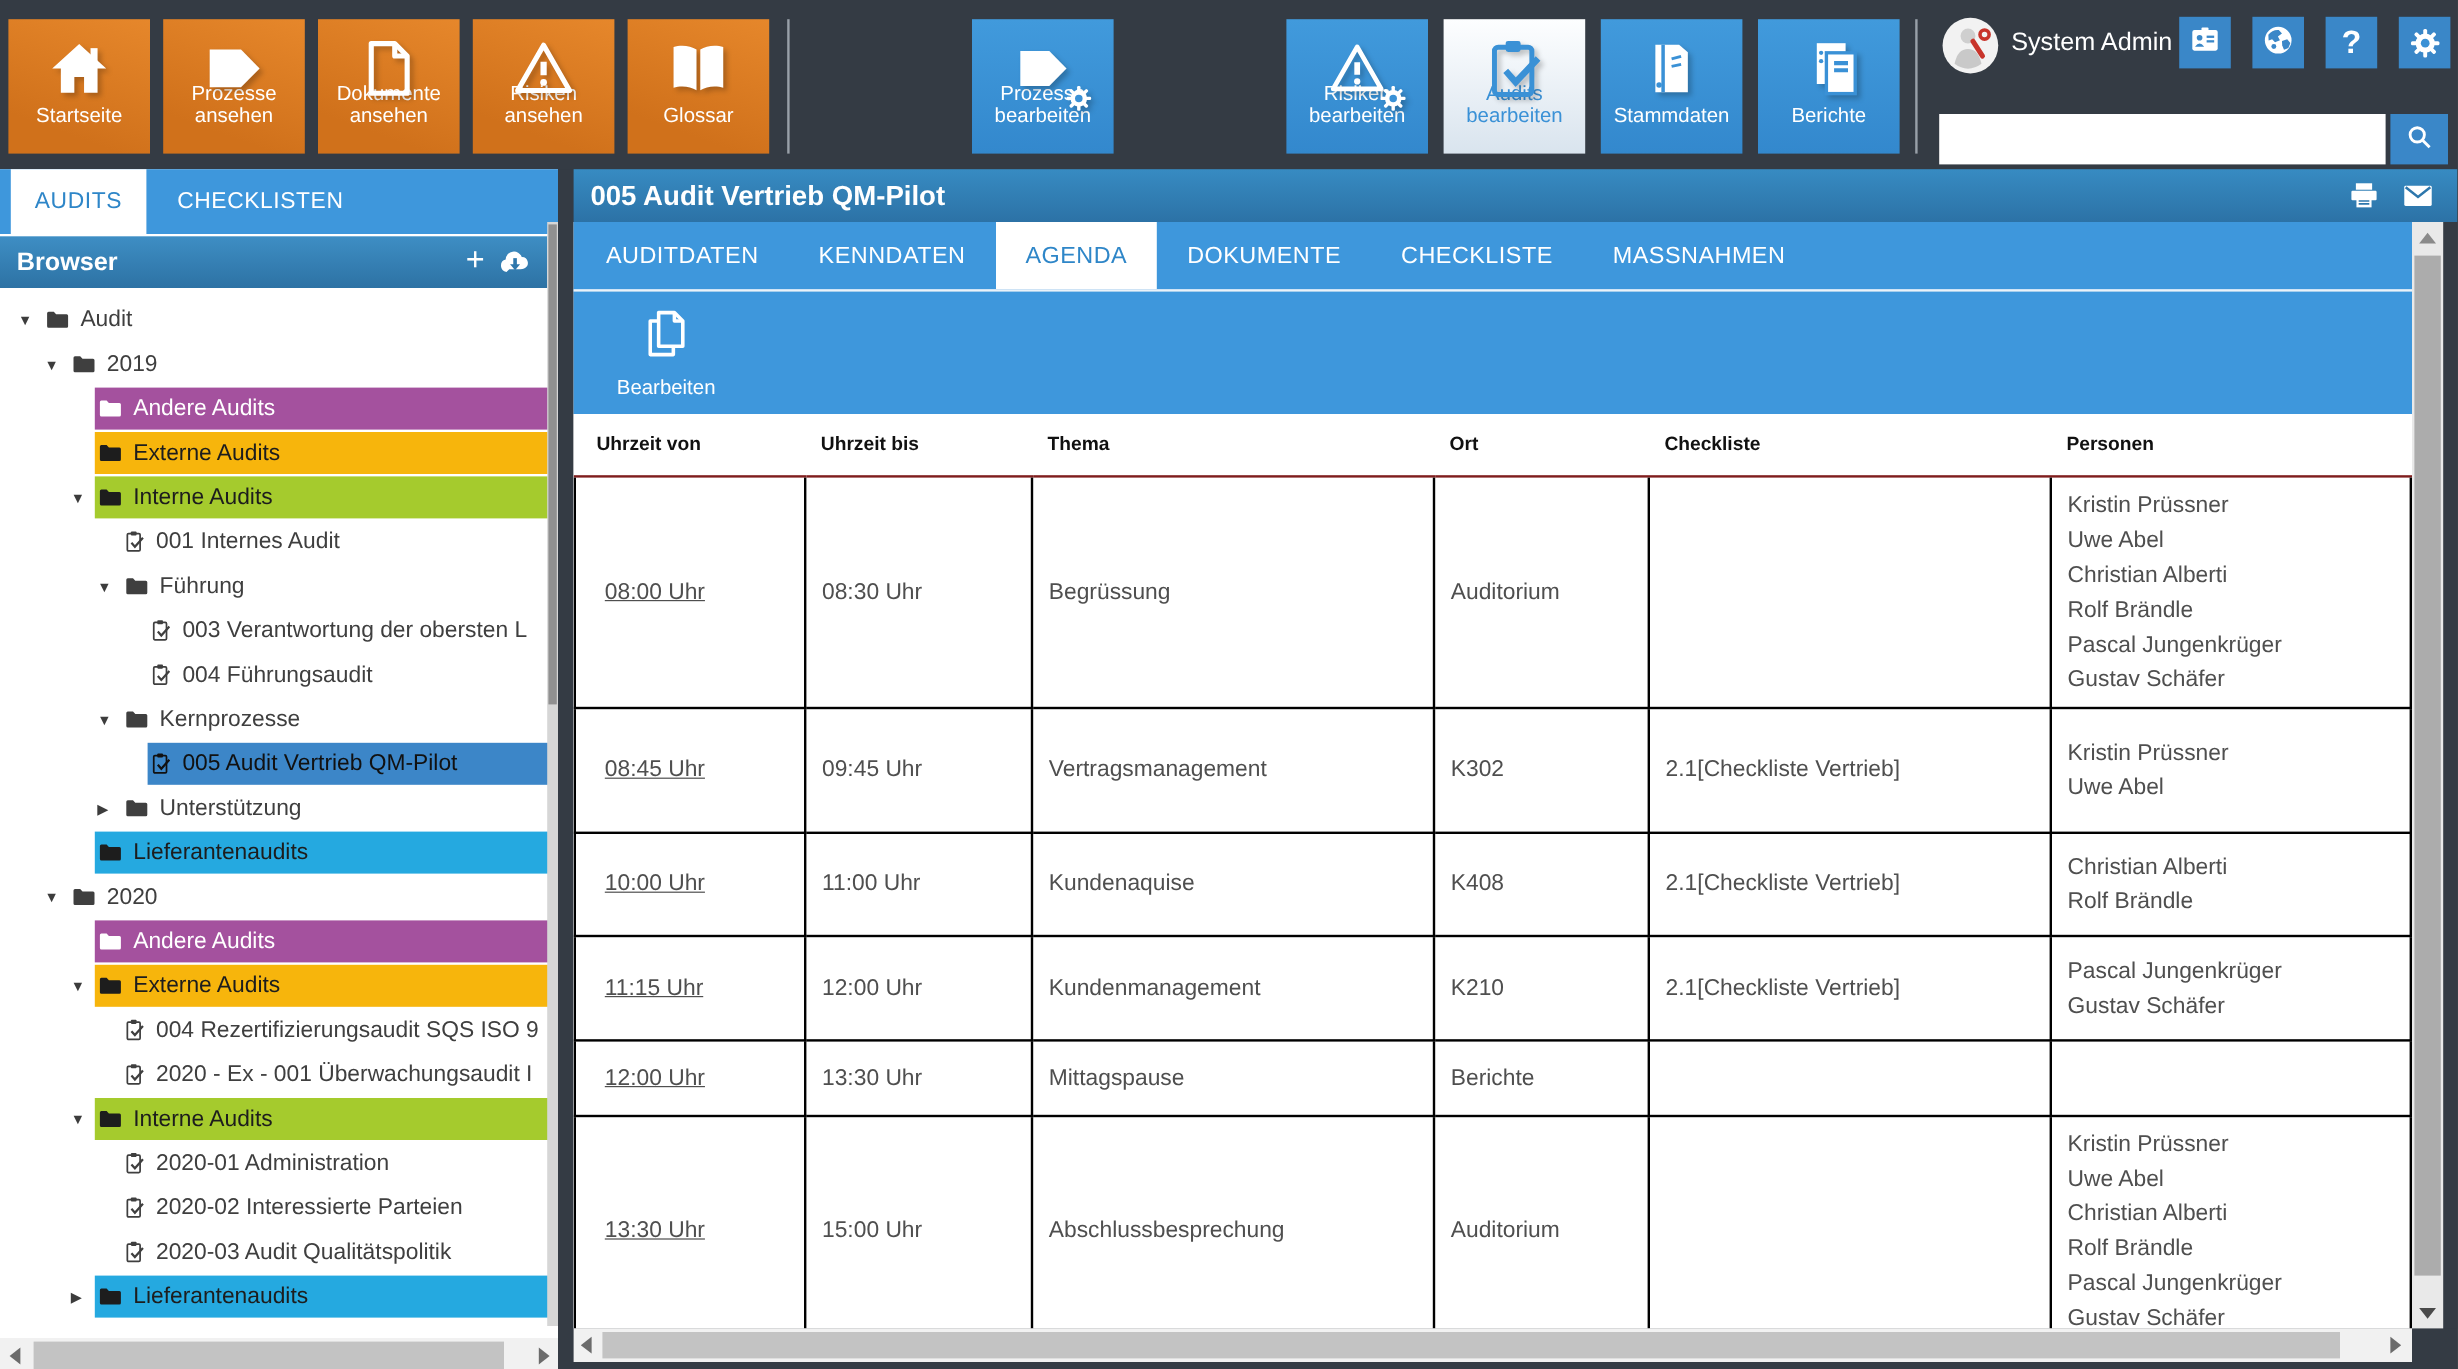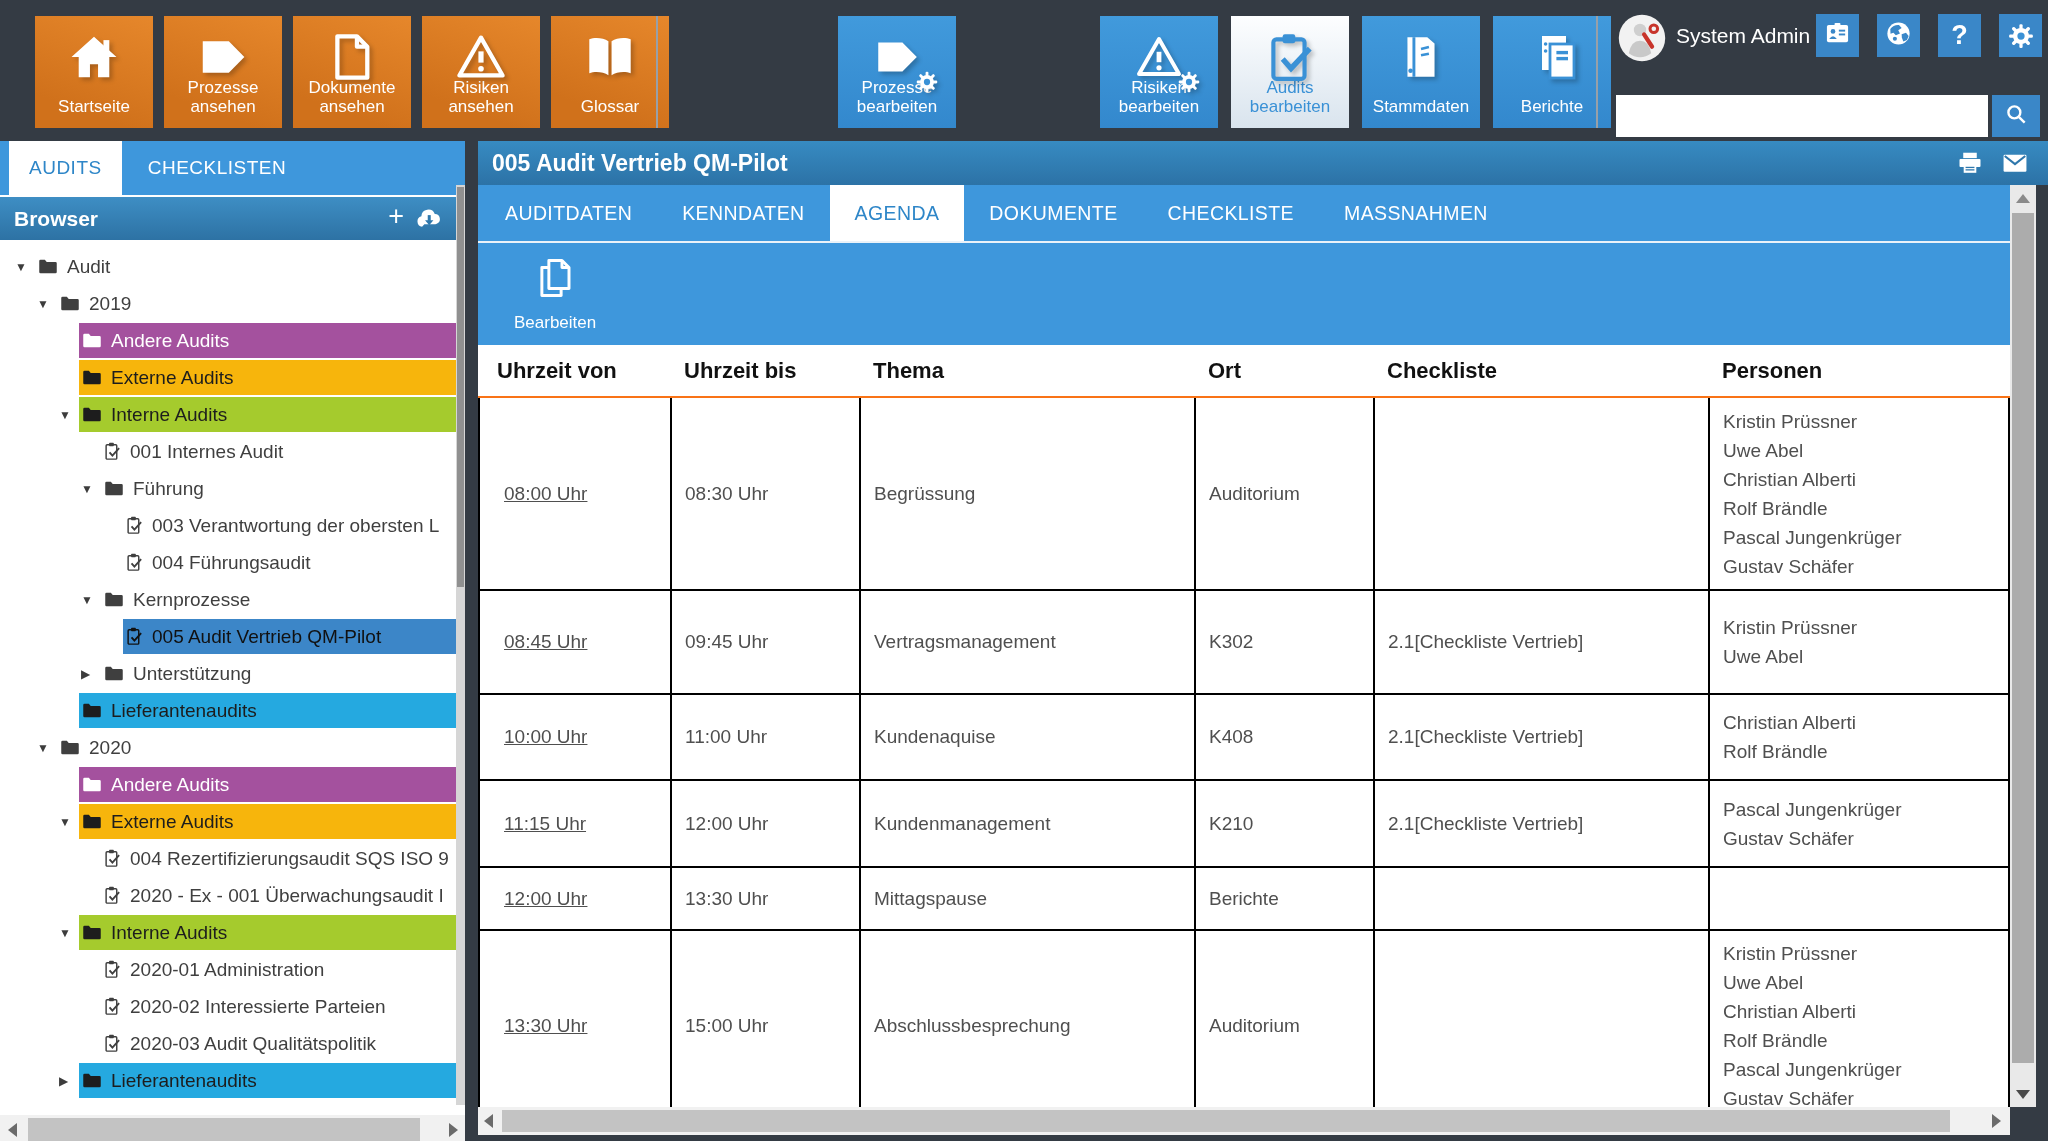--- a/index.html
+++ b/index.html
@@ -3,21 +3,21 @@
 <meta charset="utf-8">
 <style>
   html,body{margin:0;padding:0;background:#20252b;}
   *{box-sizing:border-box;font-family:"Liberation Sans",sans-serif;}
   .screen{position:relative;width:2048px;height:1141px;background:#343B44;overflow:hidden;}
 
   
   .topbar{position:absolute;left:0;top:0;width:2048px;height:141px;background:#343B44;}
   .tile{position:absolute;top:16px;width:118px;height:112px;color:#fff;font-size:17px;
         line-height:1.12;text-align:center;display:flex;flex-direction:column;justify-content:flex-end;
-        padding-bottom:12px;cursor:pointer;margin-left:28px;}
+        padding-bottom:22px;cursor:pointer;}
   .tile.orange{background:linear-gradient(200deg,#E6872B 0%,#D0711B 78%);}
   .tile.blue{background:linear-gradient(180deg,#419ADC 0%,#3388CD 100%);}
   .tile.active{background:linear-gradient(180deg,#FDFEFF 0%,#D9E4EE 100%);color:#3A91D6;}
   .tile .ticon{position:absolute;top:9px;left:0;right:0;height:64px;display:flex;align-items:center;justify-content:center;}
   .tile .ticon svg{filter:drop-shadow(3px 3px 2px rgba(0,0,0,.22));}
   .gear-slot{position:absolute;width:26px;height:26px;right:16px;bottom:-6px;--holec:#3A91D6;}
   .tile .hole{fill:var(--holec);}
   .vdiv{position:absolute;top:16px;width:2px;height:112px;background:#98A0A8;}
   .avatar{position:absolute;left:1618px;top:14px;width:48px;height:48px;cursor:pointer;}
   .user-name{position:absolute;left:1676px;top:24px;color:#fff;font-size:21px;}
@@ -72,21 +72,21 @@
   .main-row{display:flex;height:922px;}
   .main-col{width:1532px;display:flex;flex-direction:column;background:#fff;}
   .main-tabs{height:56px;background:#3E97DC;display:flex;align-items:stretch;padding-left:2px;flex:none;}
   .mtab{padding:0 25px;display:flex;align-items:center;color:#fff;font-size:19.5px;letter-spacing:.4px;cursor:pointer;}
   .mtab.active{background:#fff;color:#2E86C8;}
   .toolbar{height:104px;background:#3E97DC;border-top:2px solid #EAF2F9;display:flex;align-items:center;
            padding-left:16px;flex:none;}
   .tool-btn{display:flex;flex-direction:column;align-items:center;gap:7px;color:#fff;font-size:17px;cursor:pointer;min-width:62px;margin-left:20px;}
   .table-zone{flex:1;background:#fff;overflow:hidden;}
   table.agenda{border-collapse:collapse;width:1530px;table-layout:fixed;}
-  table.agenda th{border:none;border-bottom:2px solid #f97316;text-align:left;font-size:22px;color:#111;
+  table.agenda th{border:none;border-bottom:2px solid #7f1d1d;text-align:left;font-size:16px;color:#111;
                   height:52px;padding:0 0 0 13px;font-weight:bold;}
   table.agenda th:first-child{padding-left:18px;}
   table.agenda td{border:2px solid #000;font-size:19px;color:#4F4F4F;padding:6px 8px 6px 13px;vertical-align:middle;}
   table.agenda td:first-child{padding-left:24px;text-decoration:underline;}
   .pname{line-height:29px;}
   .main-vscroll{width:26px;background:#E9E9E9;position:relative;}
   .mv-up{position:absolute;top:0;left:0;right:0;height:26px;display:flex;align-items:center;justify-content:center;cursor:pointer;}
   .mv-down{position:absolute;bottom:0;left:0;right:0;height:26px;display:flex;align-items:center;justify-content:center;cursor:pointer;}
   .mv-thumb{position:absolute;left:2px;right:2px;top:28px;height:850px;background:#ACACAC;cursor:pointer;}
   .dark-edge{flex:1;background:#343B44;}

